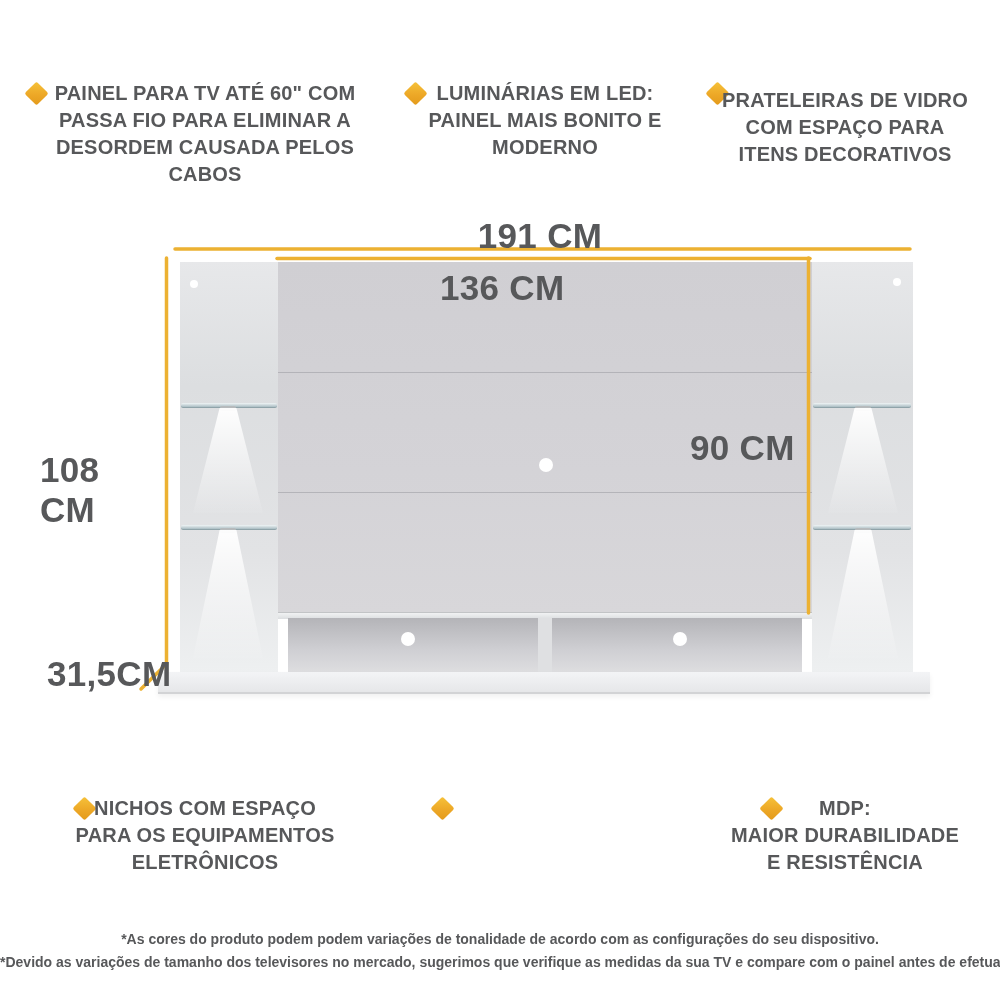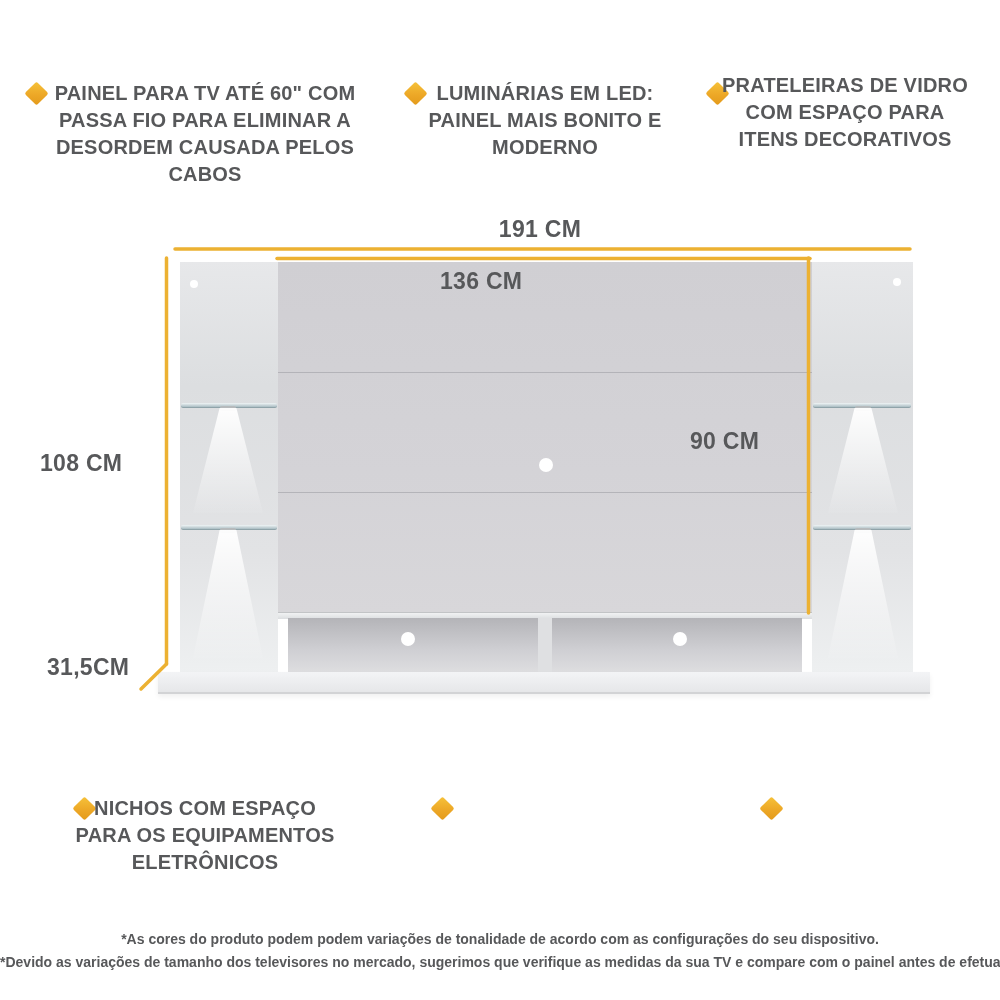--- a/index.html
+++ b/index.html
@@ -14,21 +14,21 @@
     color:#57585a;letter-spacing:.2px;white-space:pre-line;
   }
   .diamond{
     position:absolute;width:17px;height:17px;border-radius:2px;
     background:linear-gradient(135deg,#f6c23a 0%,#eda827 55%,#e39a1b 100%);
     transform:rotate(45deg);
   }
   
   .dim{
     position:absolute;font-weight:bold;color:#57585a;
-    font-size:23px;letter-spacing:.3px;
+    font-size:35px;letter-spacing:.3px;
   }
   
   .side-panel{
     position:absolute;top:262px;height:413px;
     background:linear-gradient(to bottom,#e7e8ea 0%,#dcdee0 30%,#e2e3e5 70%,#eef0f1 100%);
   }
   .back-panel{
     position:absolute;left:278px;top:262px;width:534px;height:351px;
     background:linear-gradient(to bottom,#d0cfd3 0%,#d4d3d7 60%,#d8d7da 100%);
   }
@@ -76,21 +76,21 @@
   <div class="feature" style="left:20px;top:80px;width:370px">PAINEL PARA TV ATÉ 60" COM
 PASSA FIO PARA ELIMINAR A
 DESORDEM CAUSADA PELOS CABOS</div>
 
   <span class="diamond" style="left:407px;top:85px"></span>
   <div class="feature" style="left:410px;top:80px;width:270px">LUMINÁRIAS EM LED:
 PAINEL MAIS BONITO E
 MODERNO</div>
 
   <span class="diamond" style="left:709px;top:85px"></span>
-  <div class="feature" style="left:715px;top:72px;width:260px">PRATELEIRAS DE VIDRO
+  <div class="feature" style="left:715px;top:87px;width:260px">PRATELEIRAS DE VIDRO
 COM ESPAÇO PARA
 ITENS DECORATIVOS</div>
 
   <div>
 
     <div class="side-panel" style="left:180px;width:98px"></div>
     <div class="side-panel" style="left:812px;width:101px"></div>
 
     <div class="back-panel">
       <div class="seam" style="top:110px"></div>
@@ -140,19 +140,22 @@
   </div>
 
   <span class="diamond" style="left:76px;top:800px"></span>
   <div class="feature" style="left:30px;top:795px;width:350px">NICHOS COM ESPAÇO
 PARA OS EQUIPAMENTOS
 ELETRÔNICOS</div>
 
   <span class="diamond" style="left:434px;top:800px"></span>
 
   <span class="diamond" style="left:763px;top:800px"></span>
+  <div class="feature" style="left:715px;top:795px;width:260px">MDP:
+MAIOR DURABILIDADE
+E RESISTÊNCIA</div>
 
   <div class="disclaimers">
     <div>*As cores do produto podem podem variações de tonalidade de acordo com as configurações do seu dispositivo.</div>
     <div>*Devido as variações de tamanho dos televisores no mercado, sugerimos que verifique as medidas da sua TV e compare com o painel antes de efetuar a compra.</div>
   </div>
 
 </div>
 
 </body></html>

